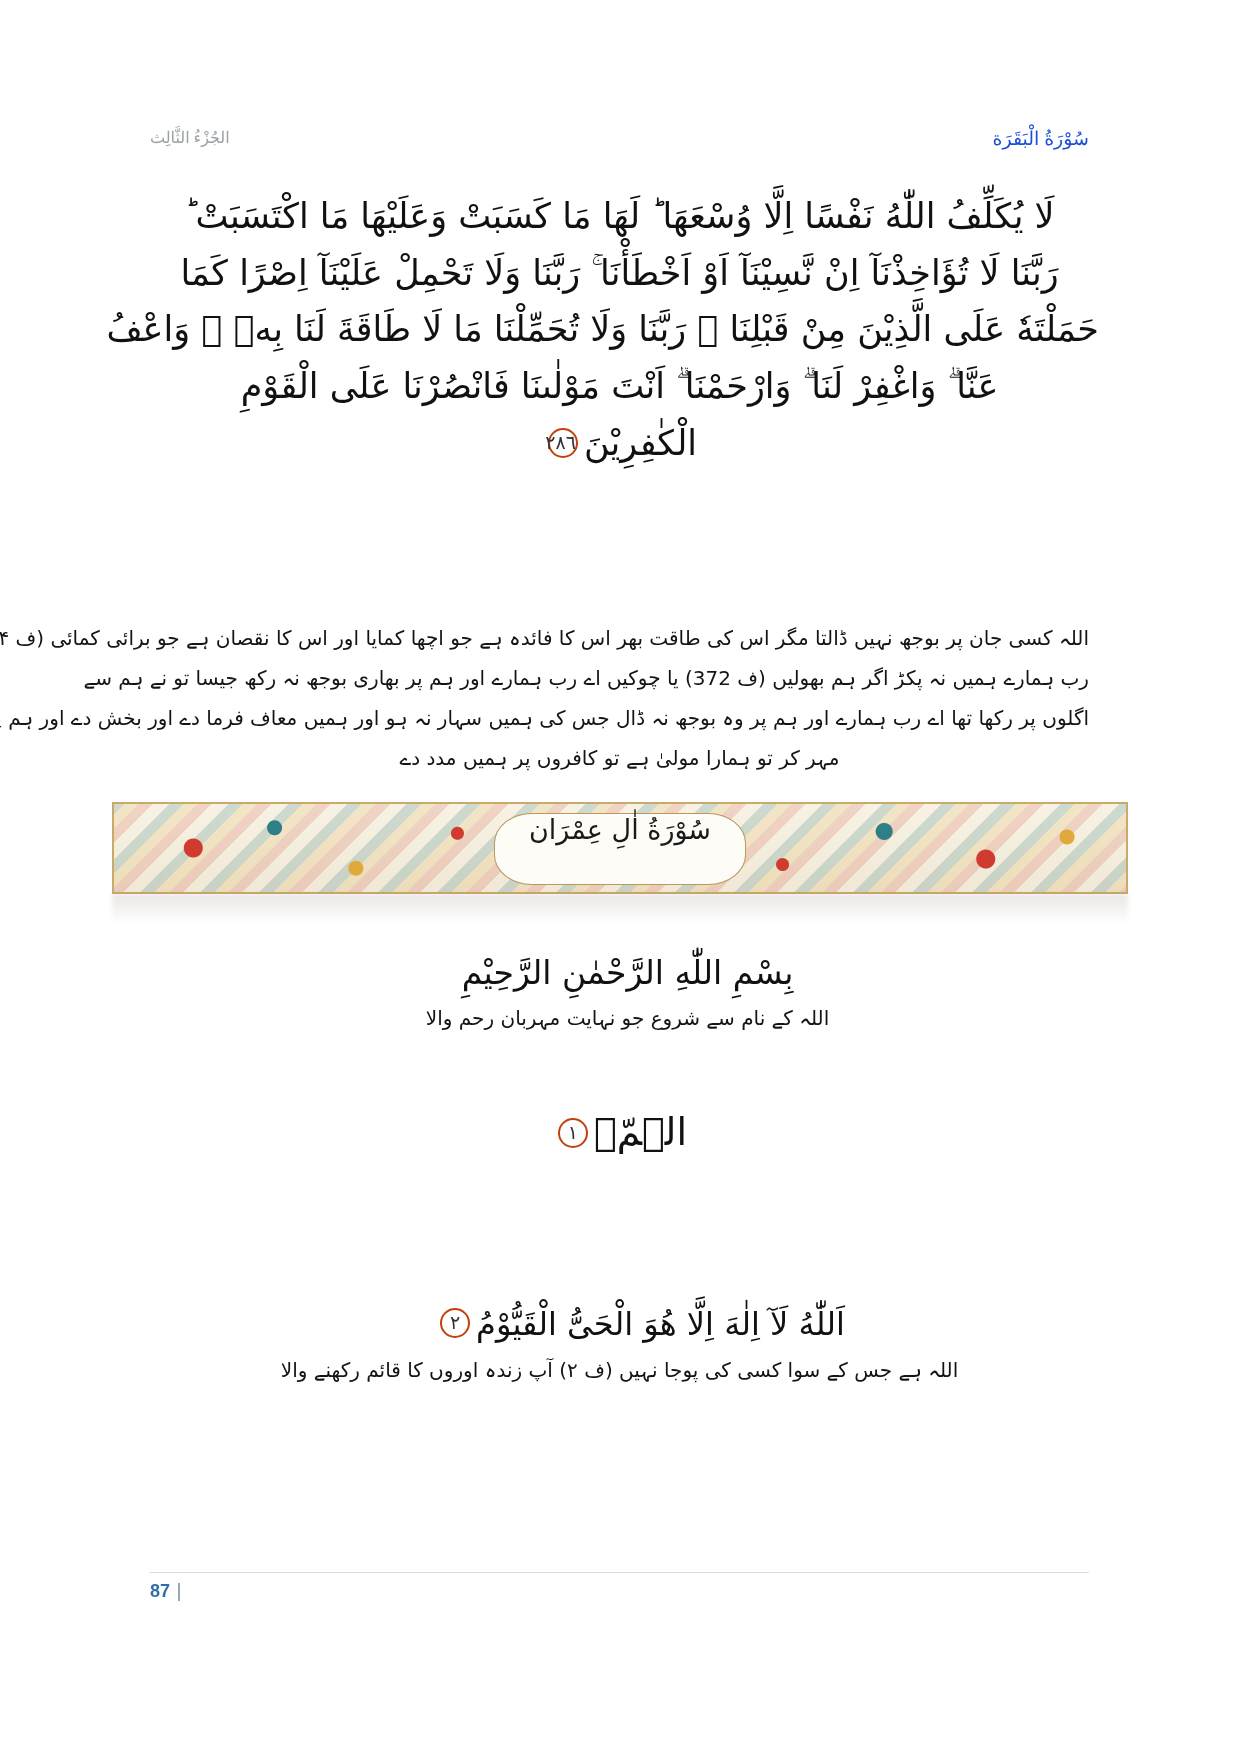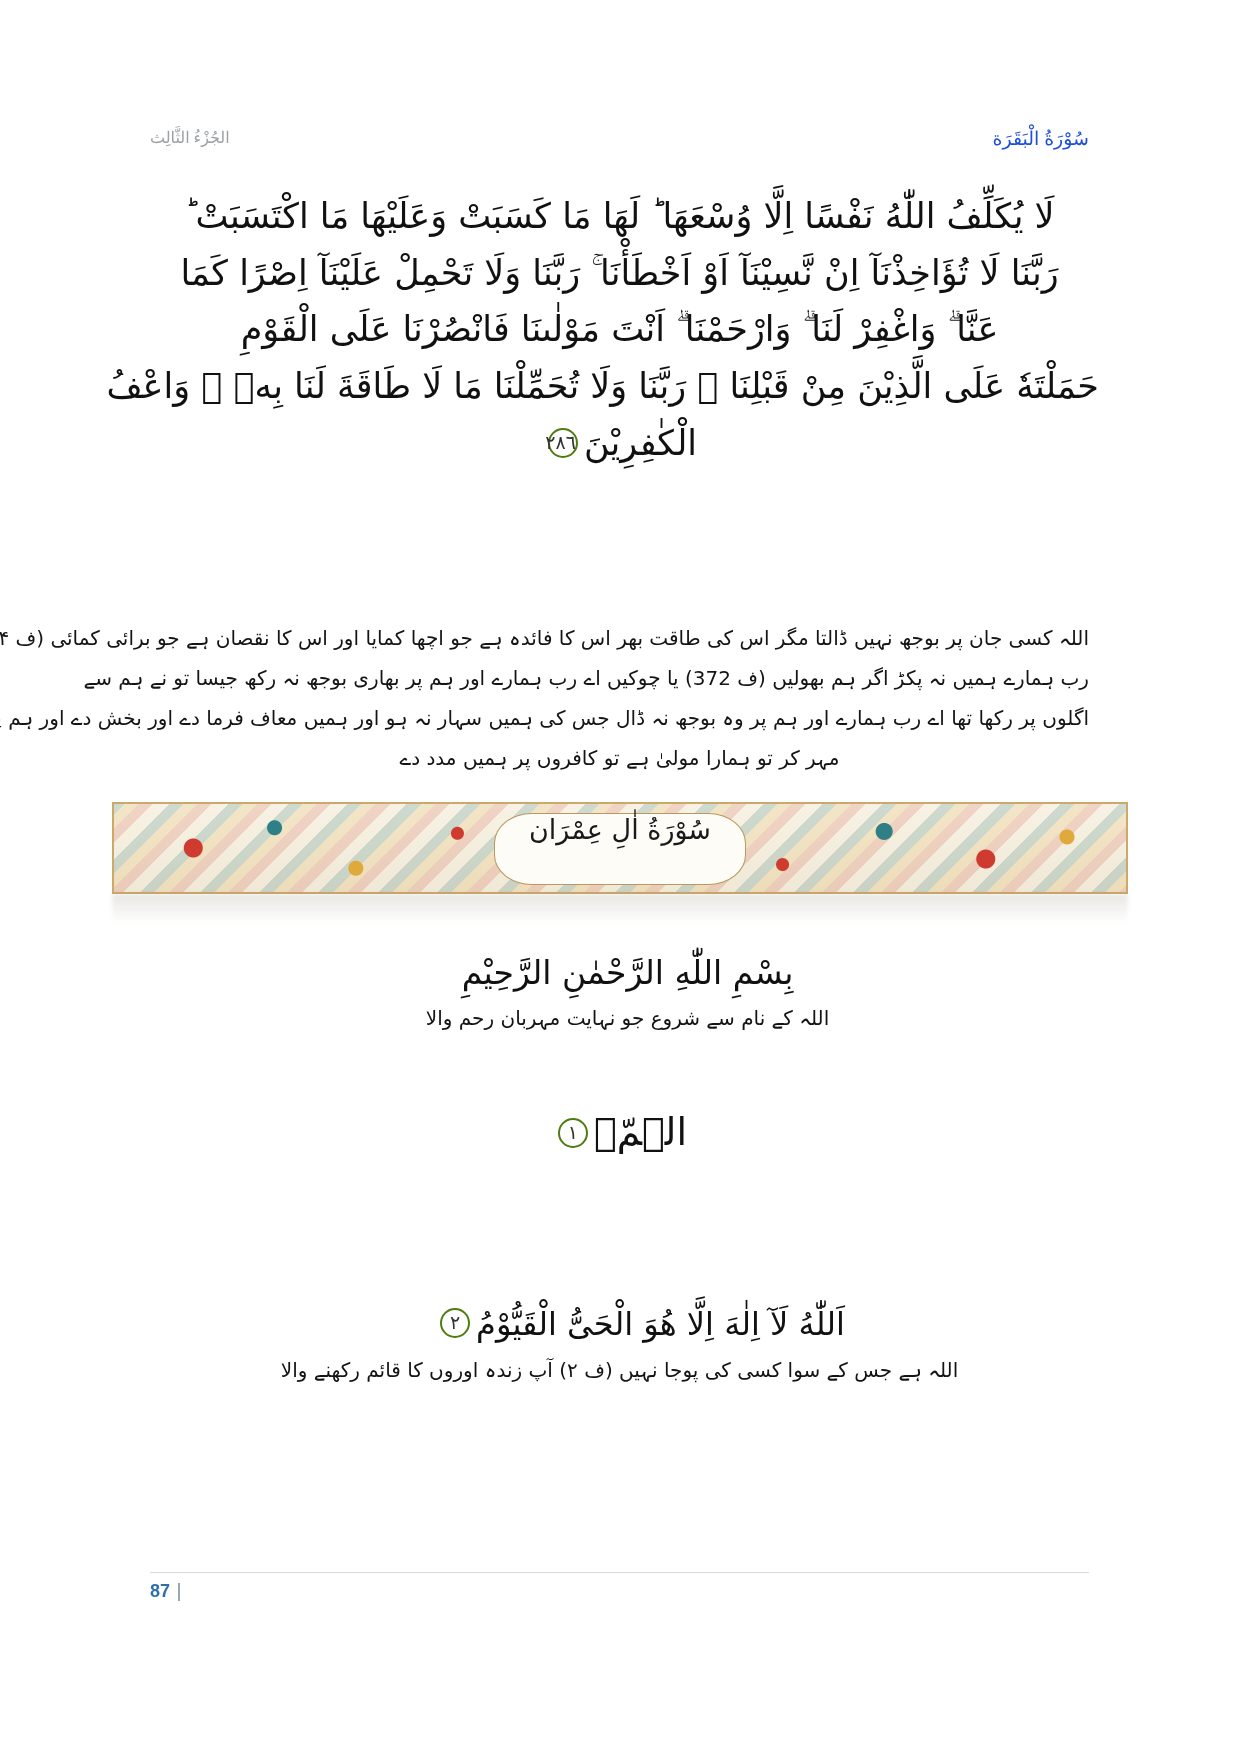--- a/index.html
+++ b/index.html
@@ -64,21 +64,21 @@
     letter-spacing: 0.5px;
     white-space: nowrap;
     display: block;
   }
   .arabic-line.last {
     font-size: 35px;
   }
   .ayah-mark {
     display: inline-block;
     font-size: 19px;
-    border: 2px solid #4d7c0f;
+    border: 2px solid #c2410c;
     border-radius: 50%;
     width: 26px;
     height: 26px;
     line-height: 24px;
     text-align: center;
     vertical-align: 6px;
     margin: 0 6px;
     color: #333;
     font-family: "DejaVu Sans", sans-serif;
   }
@@ -268,22 +268,22 @@
 <div class="page">
 
   <div class="header">
     <span class="header-item">سُوْرَةُ الْبَقَرَة</span>
     <span class="header-item small">الجُزْءُ الثَّالِث</span>
   </div>
 
   <div class="arabic-block">
     <span class="arabic-line">لَا يُكَلِّفُ اللّٰهُ نَفْسًا اِلَّا وُسْعَهَا ؕ لَهَا مَا كَسَبَتْ وَعَلَيْهَا مَا اكْتَسَبَتْ ؕ</span>
     <span class="arabic-line">رَبَّنَا لَا تُؤَاخِذْنَآ اِنْ نَّسِيْنَآ اَوْ اَخْطَأْنَا ۚ رَبَّنَا وَلَا تَحْمِلْ عَلَيْنَآ اِصْرًا كَمَا</span>
+    <span class="arabic-line">حَمَلْتَهٗ عَلَى الَّذِيْنَ مِنْ قَبْلِنَا ۚ رَبَّنَا وَلَا تُحَمِّلْنَا مَا لَا طَاقَةَ لَنَا بِهٖ ۚ وَاعْفُ</span>
     <span class="arabic-line">عَنَّا ۗ وَاغْفِرْ لَنَا ۗ وَارْحَمْنَا ۗ اَنْتَ مَوْلٰىنَا فَانْصُرْنَا عَلَى الْقَوْمِ</span>
-    <span class="arabic-line">حَمَلْتَهٗ عَلَى الَّذِيْنَ مِنْ قَبْلِنَا ۚ رَبَّنَا وَلَا تُحَمِّلْنَا مَا لَا طَاقَةَ لَنَا بِهٖ ۚ وَاعْفُ</span>
     <span class="arabic-line last">
       <span>الْكٰفِرِيْنَ</span><span class="ayah-mark">٢٨٦</span>
     </span>
   </div>
 
   <div class="urdu-block">
     <span class="urdu-line">اللہ کسی جان پر بوجھ نہیں ڈالتا مگر اس کی طاقت بھر اس کا فائدہ ہے جو اچھا کمایا اور اس کا نقصان ہے جو برائی کمائی (ف ۶۲۴) اے</span>
     <span class="urdu-line">رب ہمارے ہمیں نہ پکڑ اگر ہم بھولیں (ف 372) یا چوکیں اے رب ہمارے اور ہم پر بھاری بوجھ نہ رکھ جیسا تو نے ہم سے</span>
     <span class="urdu-line">اگلوں پر رکھا تھا اے رب ہمارے اور ہم پر وہ بوجھ نہ ڈال جس کی ہمیں سہار نہ ہو اور ہمیں معاف فرما دے اور بخش دے اور ہم پر</span>
     <span class="urdu-line">مہر کر تو ہمارا مولیٰ ہے تو کافروں پر ہمیں مدد دے</span>

